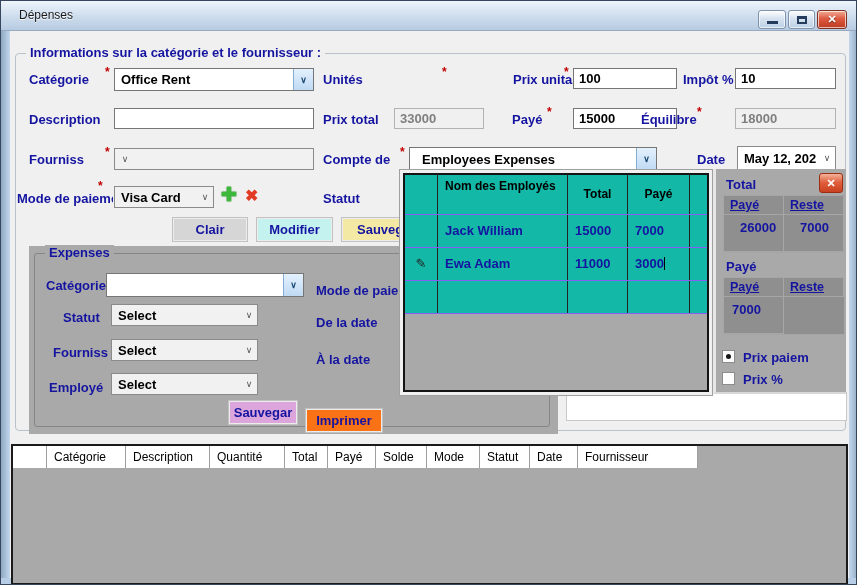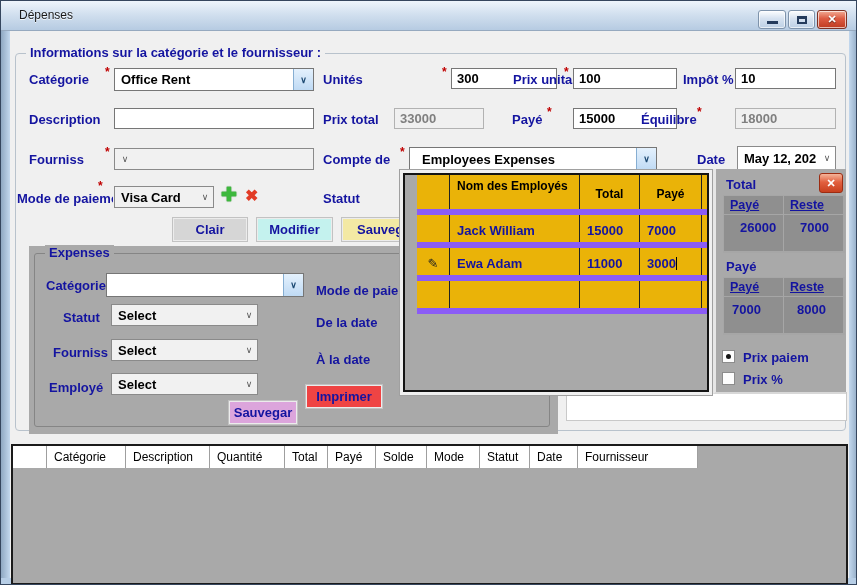--- a/index.html
+++ b/index.html
@@ -56,21 +56,21 @@
   
   .gray-panel { position:absolute; left:28px; top:245px; width:529px; height:188px; background:#a9a9a9; }
   .gbox.dark { border-color:#858585; border-radius:3px; }
   .gbox.dark .legend { background:#a9a9a9; }
 
   
   .pgframe { position:absolute; left:398px; top:168px; width:314px; height:227px;
     background:#f0f0f0; border:1px solid #a0a0a0; padding:3px; z-index:30; }
   .pg { width:100%; height:100%; border:2px solid #141414; background:#a9a9a9;
     display:flex; flex-direction:column; overflow:hidden; }
-  .pgrow { display:flex; background:#eab308; border-bottom:6px solid #8b5cf6;margin-left:12px; }
+  .pgrow { display:flex; background:#14b8a6; border-bottom:1px solid #8b5cf6; }
   .pgrow.hdr { height:40px; }
   .pgrow.datarow { height:33px; }
   .pc { border-right:1px solid #222; overflow:hidden; }
   .pc0 { width:33px; } .pc1 { width:130px; } .pc2 { width:60px; } .pc3 { width:62px; }
   .pcf { flex:1; border-right:none; }
   .hcellp { font-size:12px; font-weight:bold; color:#000; padding:4px 0 0 7px; line-height:15px; }
   .hcellp.center { text-align:center; padding-left:0; }
   .dcell { font-size:13px; font-weight:bold; color:#1414a0; padding-left:7px; line-height:31px; white-space:nowrap; }
   .pgfill { flex:1; background:#a9a9a9; }
   .pencil { display:block; text-align:center; font-size:13px; color:#222; line-height:31px; }
@@ -135,21 +135,20 @@
   <span class="lbl" style="left:28px; top:71px;">Catégorie</span>
   <span class="ast" style="left:104px; top:64px;">*</span>
   <div class="combo" style="left:113px; top:67px; width:200px; height:23px;">
     <span class="val">Office Rent</span>
     <span class="dbtn">
         <span>∨</span>
       </span>
   </div>
   <span class="lbl" style="left:322px; top:71px;">Unités</span>
   <span class="ast" style="left:441px; top:64px;">*</span>
-  <input class="tbox" style="left: 450px; top: 67px; width: 106px; height: 21px;" value="300">
   <span class="lbl" style="left:492px; top:71px;padding-left:20px;">Prix unitaire</span>
   <span class="ast" style="left:563px; top:64px;">*</span>
   <input class="tbox" style="left: 572px; top: 67px; width: 104px; height: 21px;" value="100">
   <span class="lbl" style="left:682px; top:71px;">Impôt %</span>
   <input class="tbox" style="left: 734px; top: 67px; width: 101px; height: 21px;" value="10">
 
   <span class="lbl" style="left:28px; top:111px;">Description</span>
   <input class="tbox" style="left: 113px; top: 107px; width: 200px; height: 21px;" value="">
   <span class="lbl" style="left:322px; top:111px;">Prix total</span>
   <input class="tbox" disabled="" style="left: 393px; top: 107px; width: 90px; height: 21px;" value="33000">
@@ -231,21 +230,21 @@
     <span class="dbtn" style="width:16px;">
         <span>∨</span>
       </span>
   </div>
 
   <span class="lbl" style="left:315px; top:282px;">Mode de paiem</span>
   <span class="lbl" style="left:315px; top:314px;">De la date</span>
   <span class="lbl" style="left:315px; top:351px;">À la date</span>
 
   <div class="fbtn" style="left:228px; top:400px; width:68px; height:23px; background:#dca5dc;">Sauvegar</div>
-  <div class="fbtn" style="left:305px; top:384px; width:76px; height:23px; background:#ef4444;">Imprimer</div>
+  <div class="fbtn" style="left:305px; top:408px; width:76px; height:23px; background:#f97316;">Imprimer</div>
 
   <input class="tbox" style="left: 565px; top: 391px; width: 281px; height: 29px; border-color: rgb(201, 201, 201);">
 
   <div class="pgframe">
     <div class="pg">
       <div class="pgrow hdr">
         <div class="pc pc0"></div>
         <div class="pc pc1 hcellp">Nom des Employés</div>
         <div class="pc pc2 hcellp center" style="padding-top:12px;">Total</div>
         <div class="pc pc3 hcellp center" style="padding-top:12px;">Payé</div>
@@ -287,21 +286,20 @@
       <div class="scell shead">Reste</div>
       <div class="scell sval" style="padding-left:16px;">26000</div>
       <div class="scell sval" style="padding-left:16px;">7000</div>
     </div>
 
     <span class="plbl" style="left:10px; top:90px;">Payé</span>
     <div class="stable" style="left:7px; top:108px;">
       <div class="scell shead">Payé</div>
       <div class="scell shead">Reste</div>
       <div class="scell sval" style="padding-left:8px;">7000</div>
-      <div class="scell sval" style="padding-left:13px;">8000</div>
     </div>
 
     <span class="radio checked" style="left:6px; top:181px;"></span>
     <span class="plbl" style="left:27px; top:181px;">Prix paiem</span>
     <span class="radio" style="left:6px; top:203px;"></span>
     <span class="plbl" style="left:27px; top:203px;">Prix %</span>
   </div>
 
   <div class="bgrid">
     <div class="bhdr">

